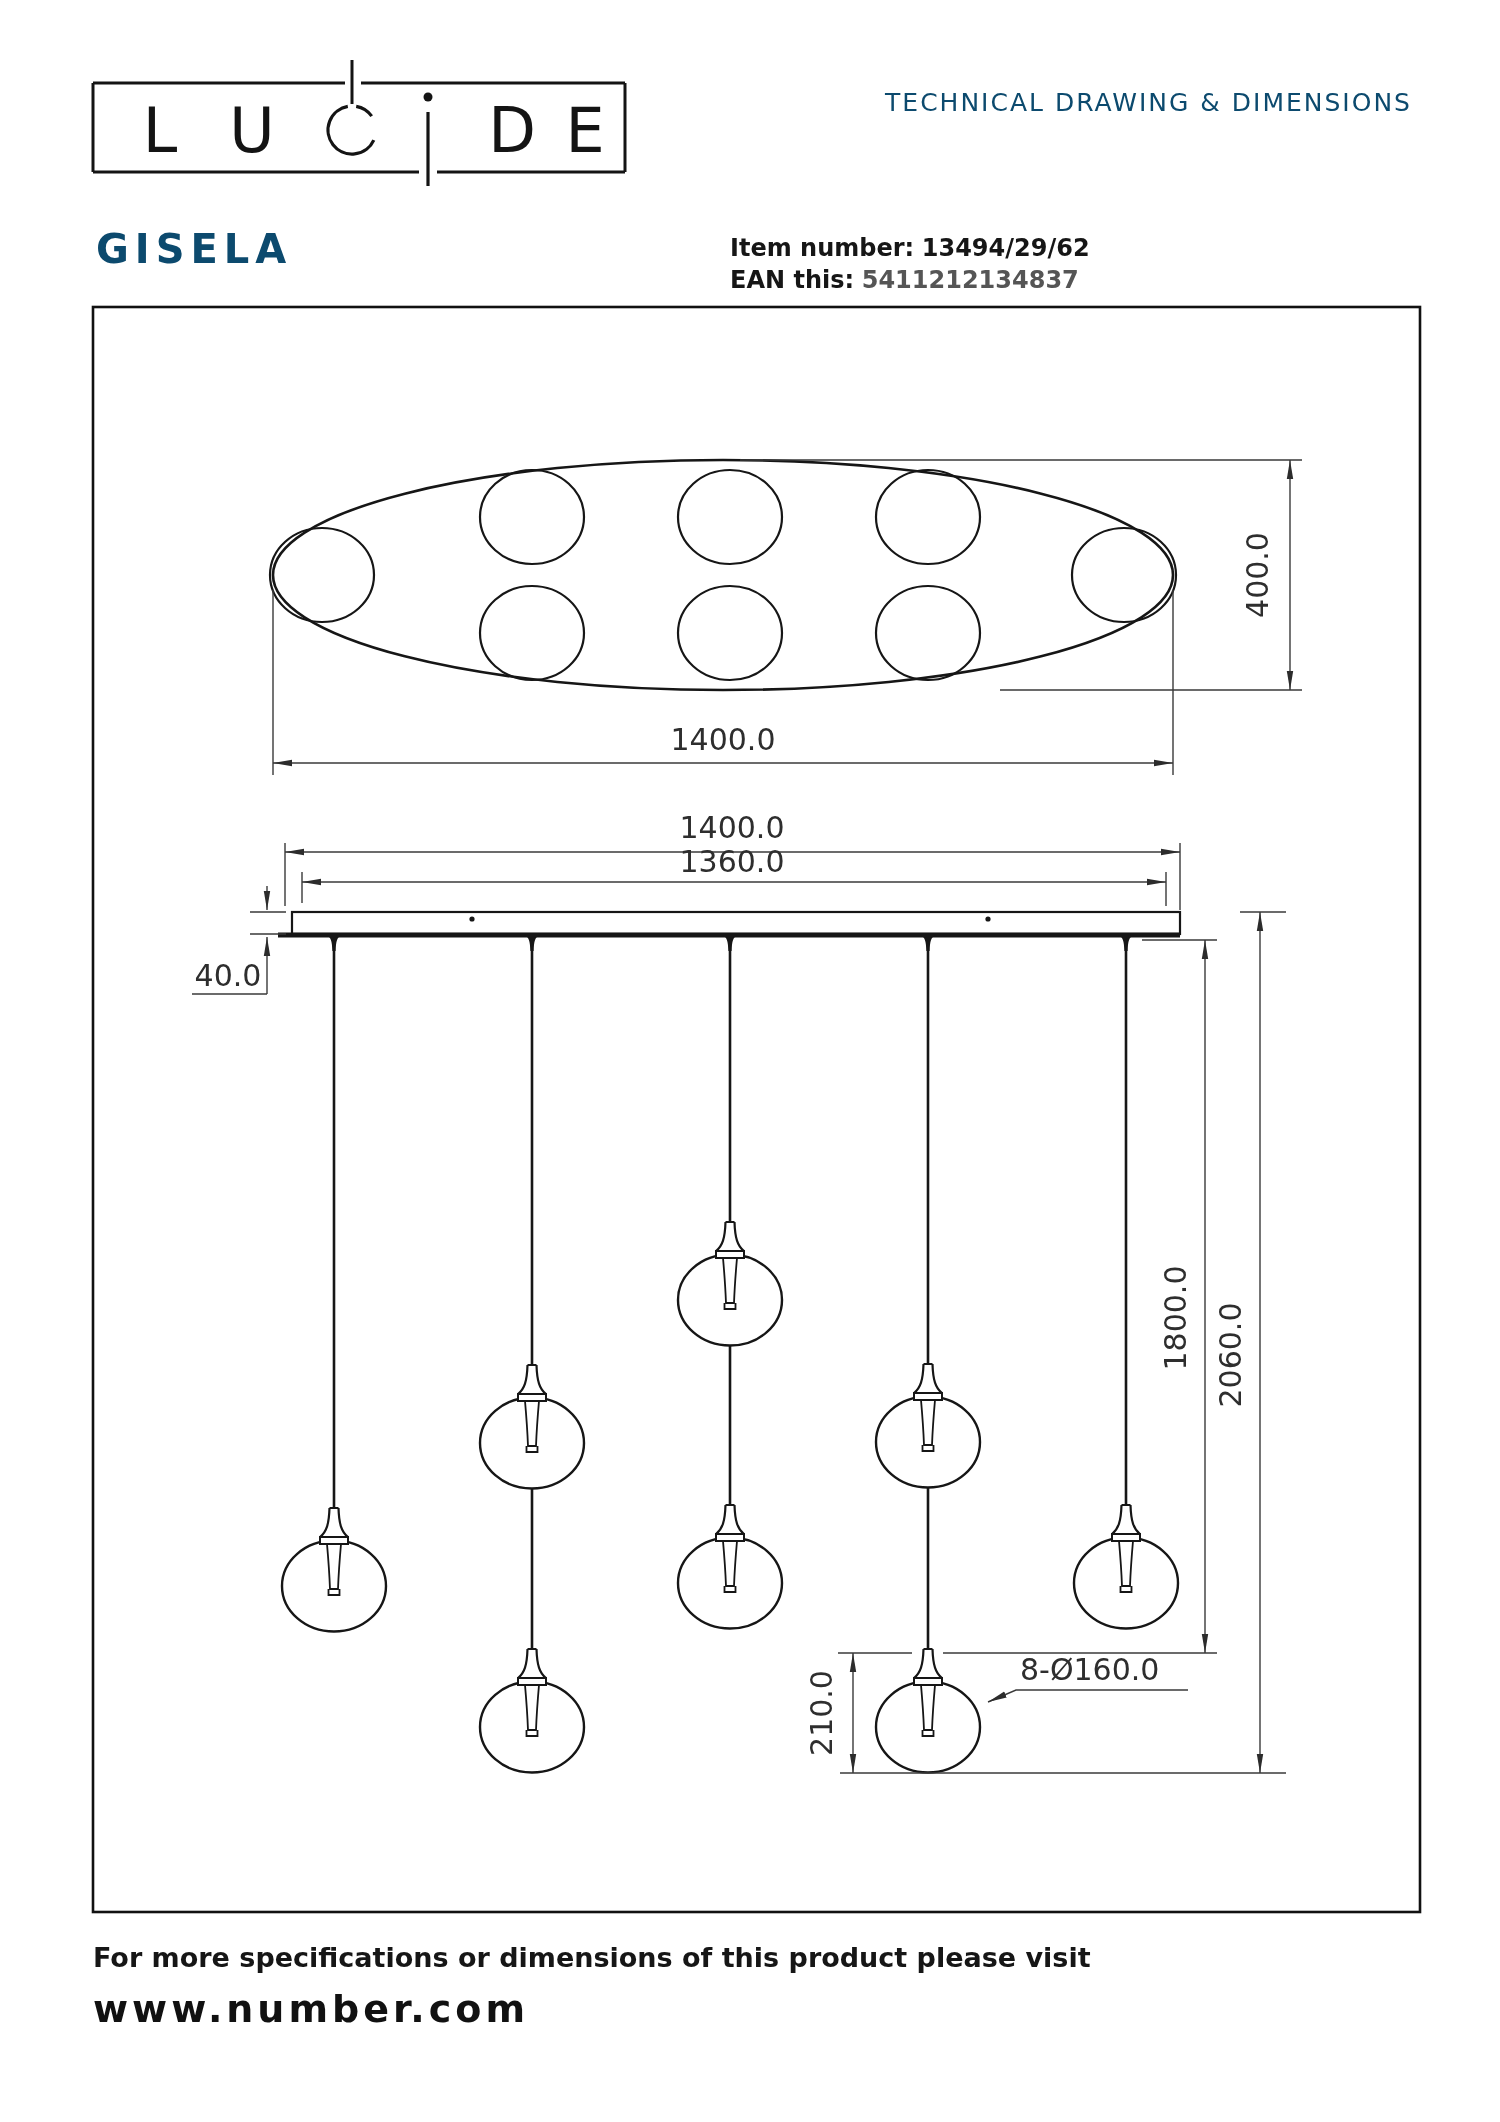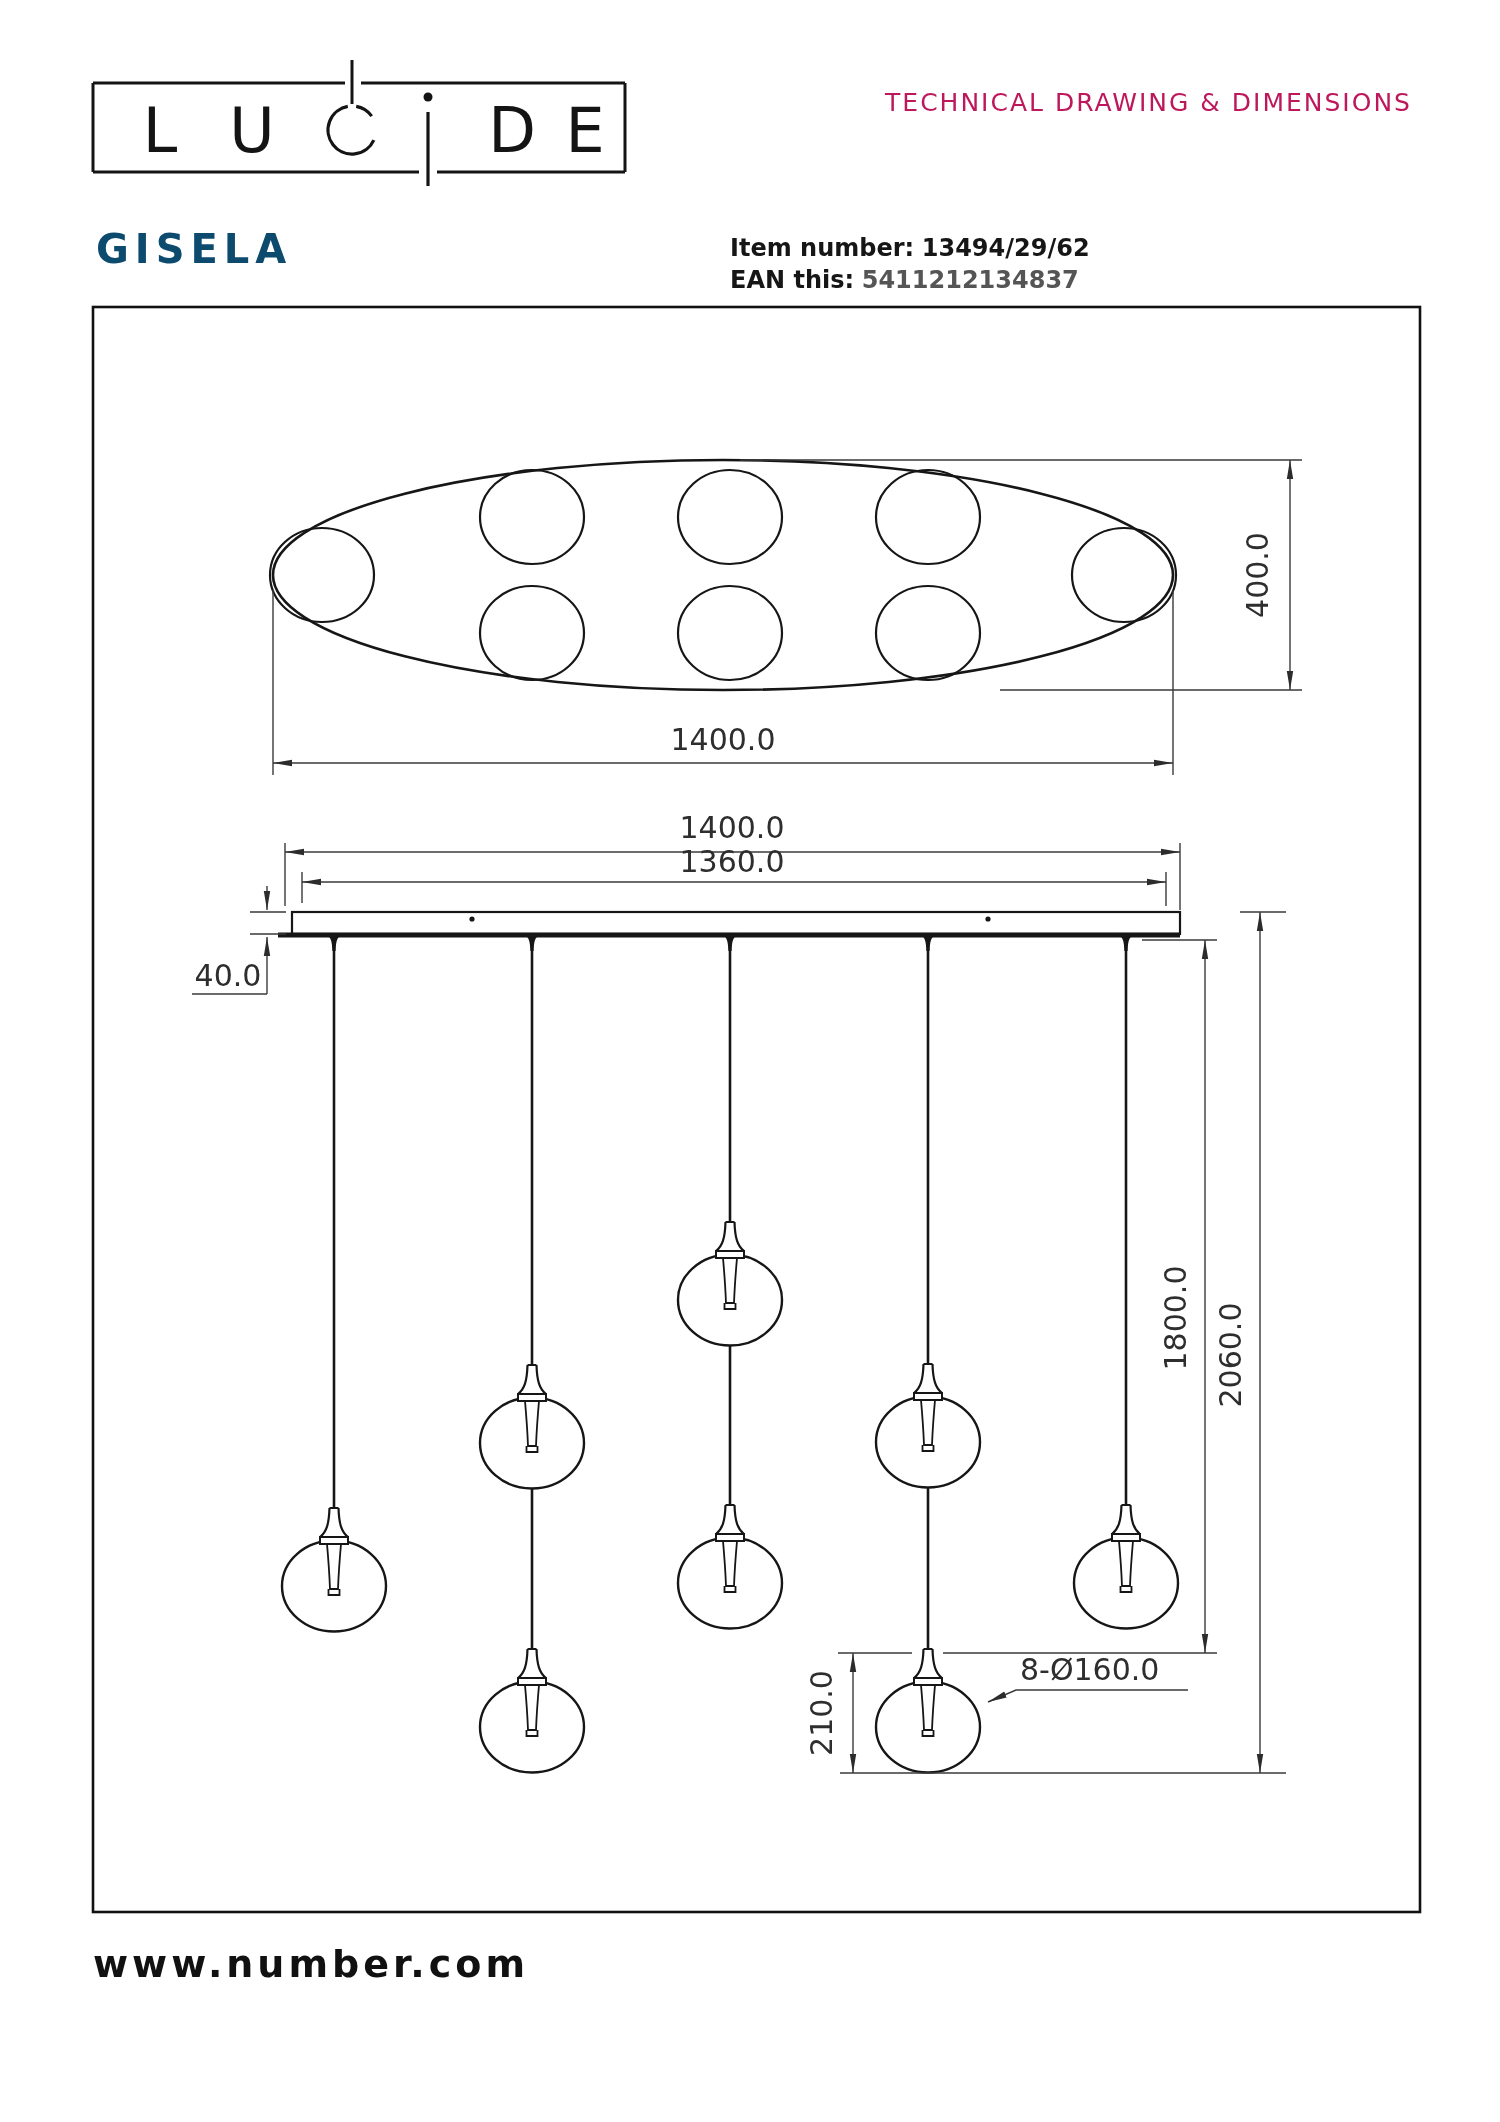--- a/index.html
+++ b/index.html
@@ -8,21 +8,21 @@
     width:1500px;height:2122px;
     background:#ffffff;
     font-family:"DejaVu Sans","Liberation Sans",sans-serif;
     color:#1a1a1a;
     overflow:hidden;
   }
   .abs{position:absolute;}
   .doc-title{
     top:88px;right:88px;
     font-size:25px;letter-spacing:2px;
-    color:#be185d;font-weight:400;
+    color:#0c4a6e;font-weight:400;
     white-space:nowrap;
   }
   .product-name{
     top:226px;left:96px;
     font-size:40px;font-weight:bold;letter-spacing:6px;
     color:#0c4a6e;
   }
   .item-block{top:232px;left:730px;line-height:32px;font-size:24px;}
   .item-line{white-space:nowrap;}
   .b{font-weight:bold;color:#161616;}
@@ -188,16 +188,17 @@
     </g>
     <text class="dimtxt" text-anchor="middle" x="832" y="1713" transform="rotate(-90 832 1713)">210.0</text>
 
     <g>
       <text class="dimtxt" x="1020" y="1680" text-anchor="start">8-Ø160.0</text>
       <path d="M1188 1690 H1016 L988 1702" fill="none" stroke="#3a3a3a" stroke-width="1.4" marker-end="url(#arr)"></path>
     </g>
   </svg>
 
   <div class="abs footer">
+    <p class="footer-line1">For more specifications or dimensions of this product please visit</p>
     <p class="footer-line2">www.number.com</p>
   </div>
 
 </div>
 
 </body></html>

